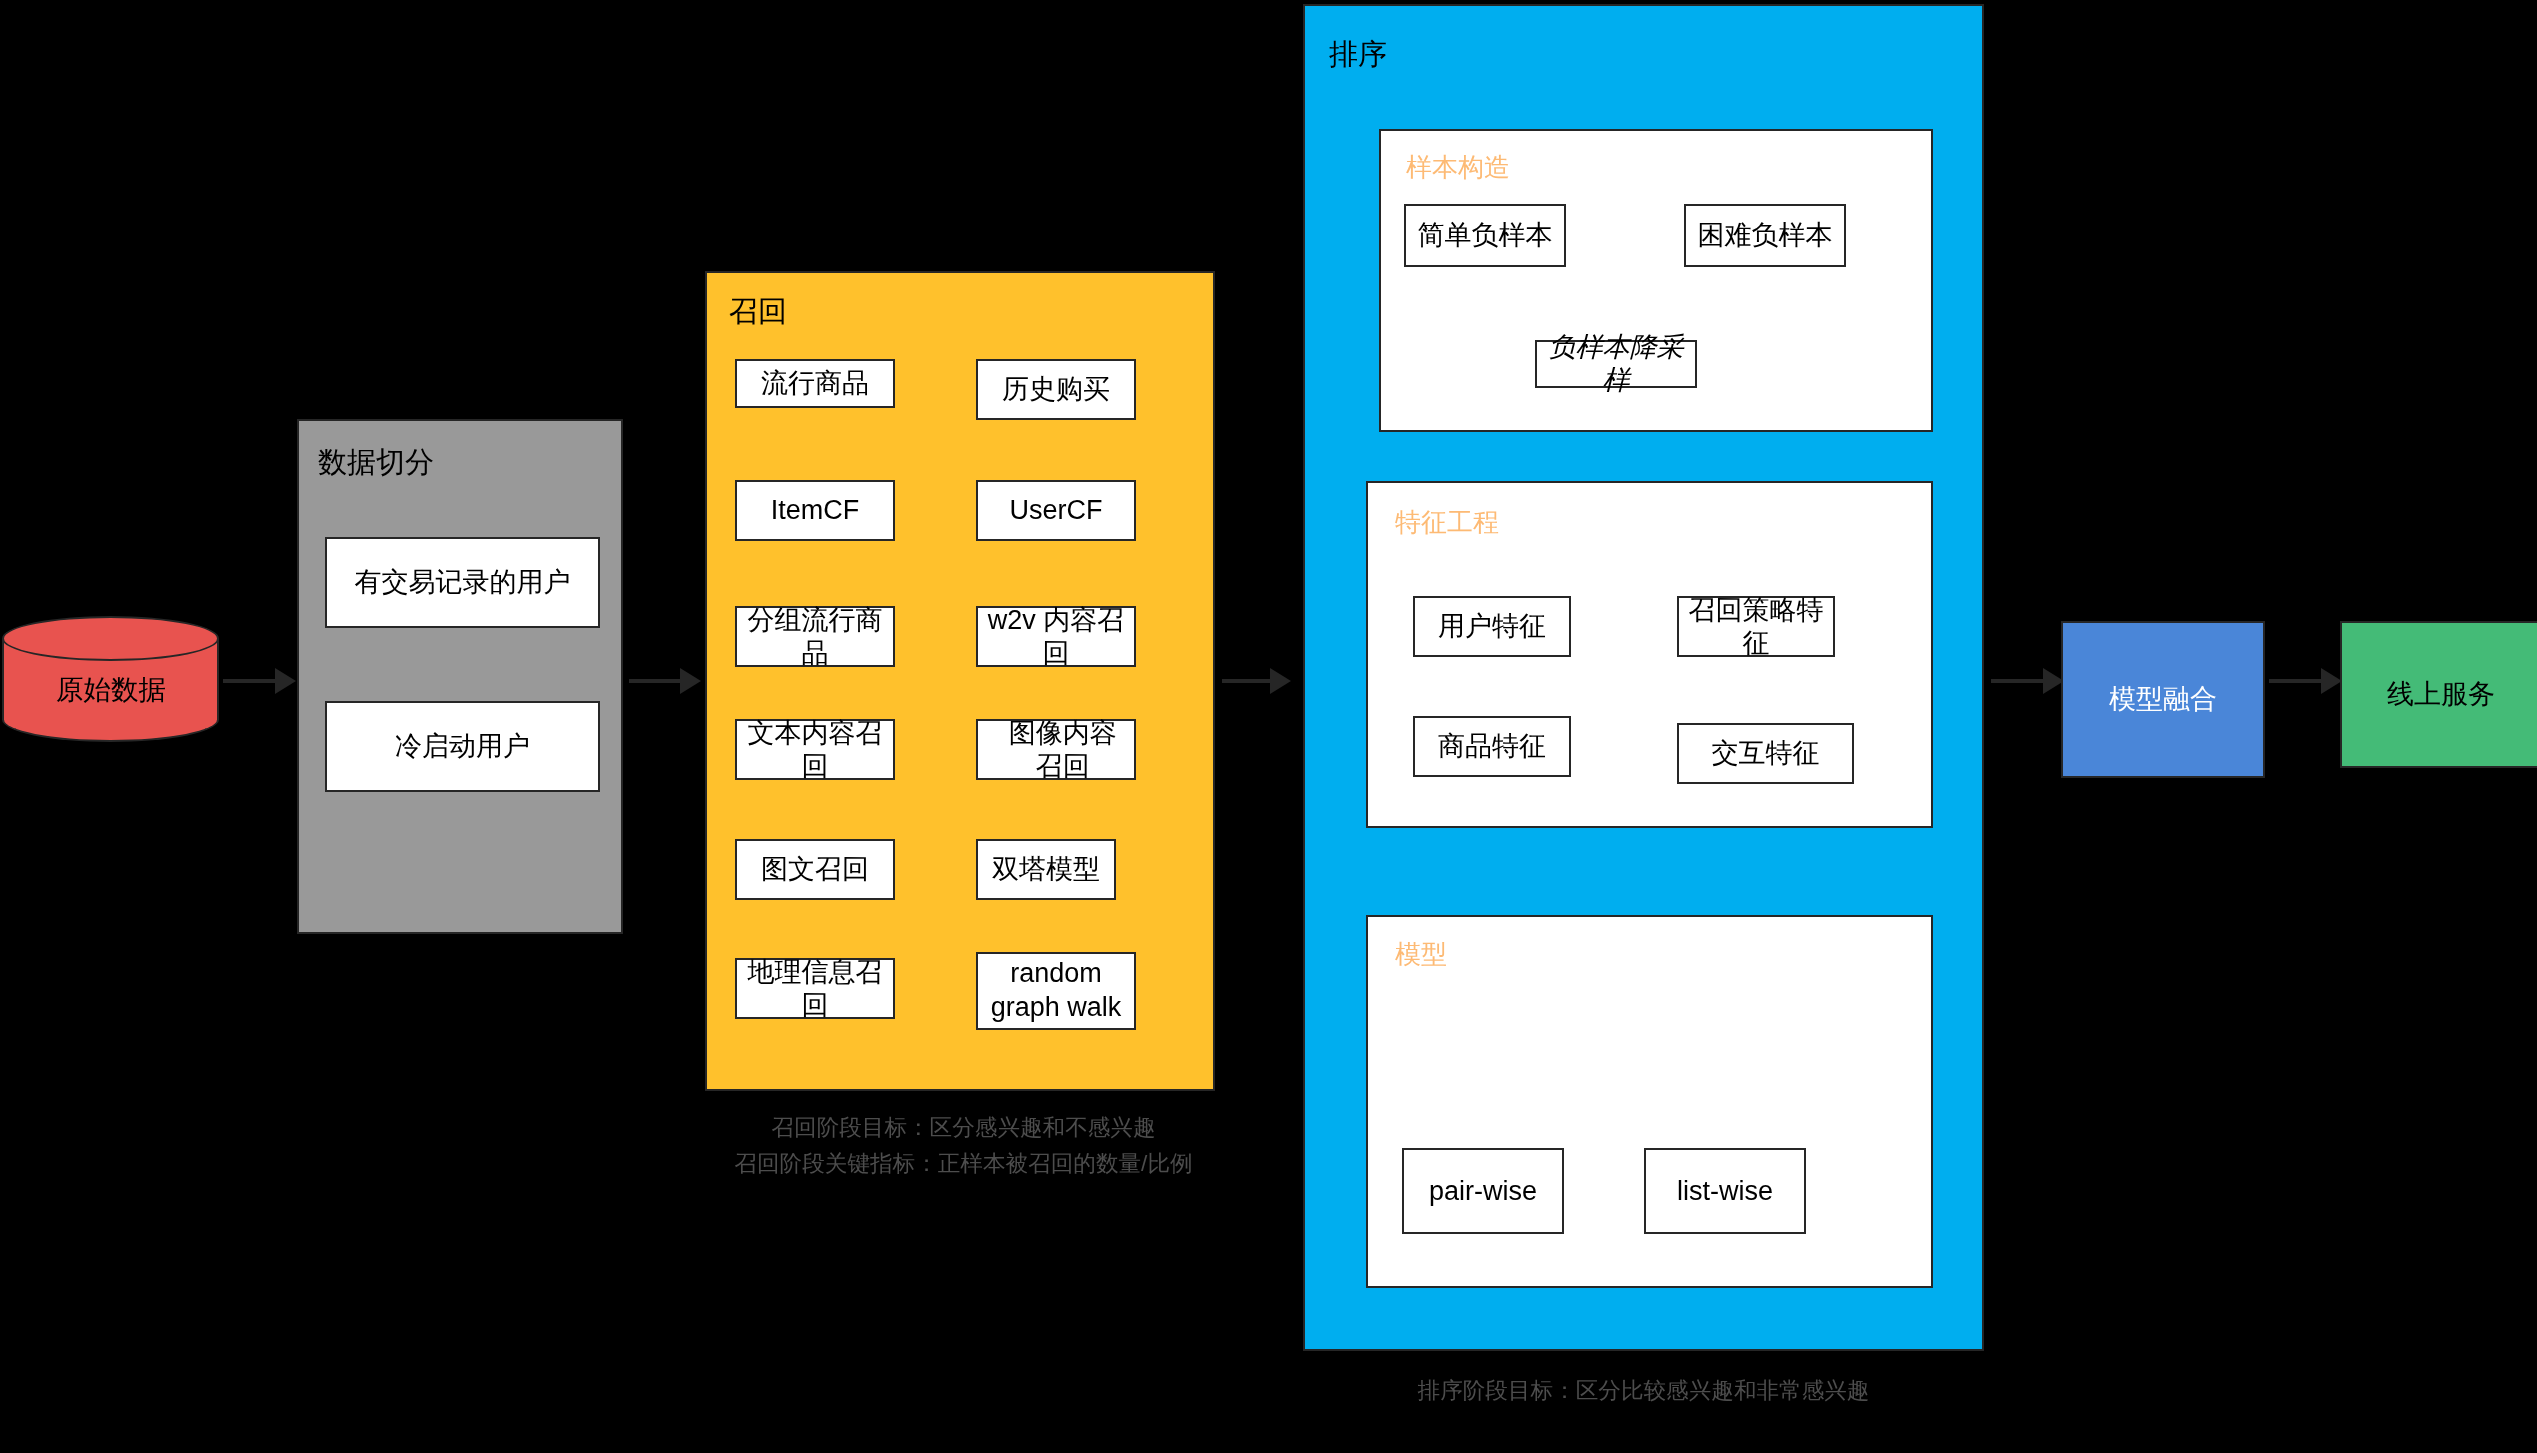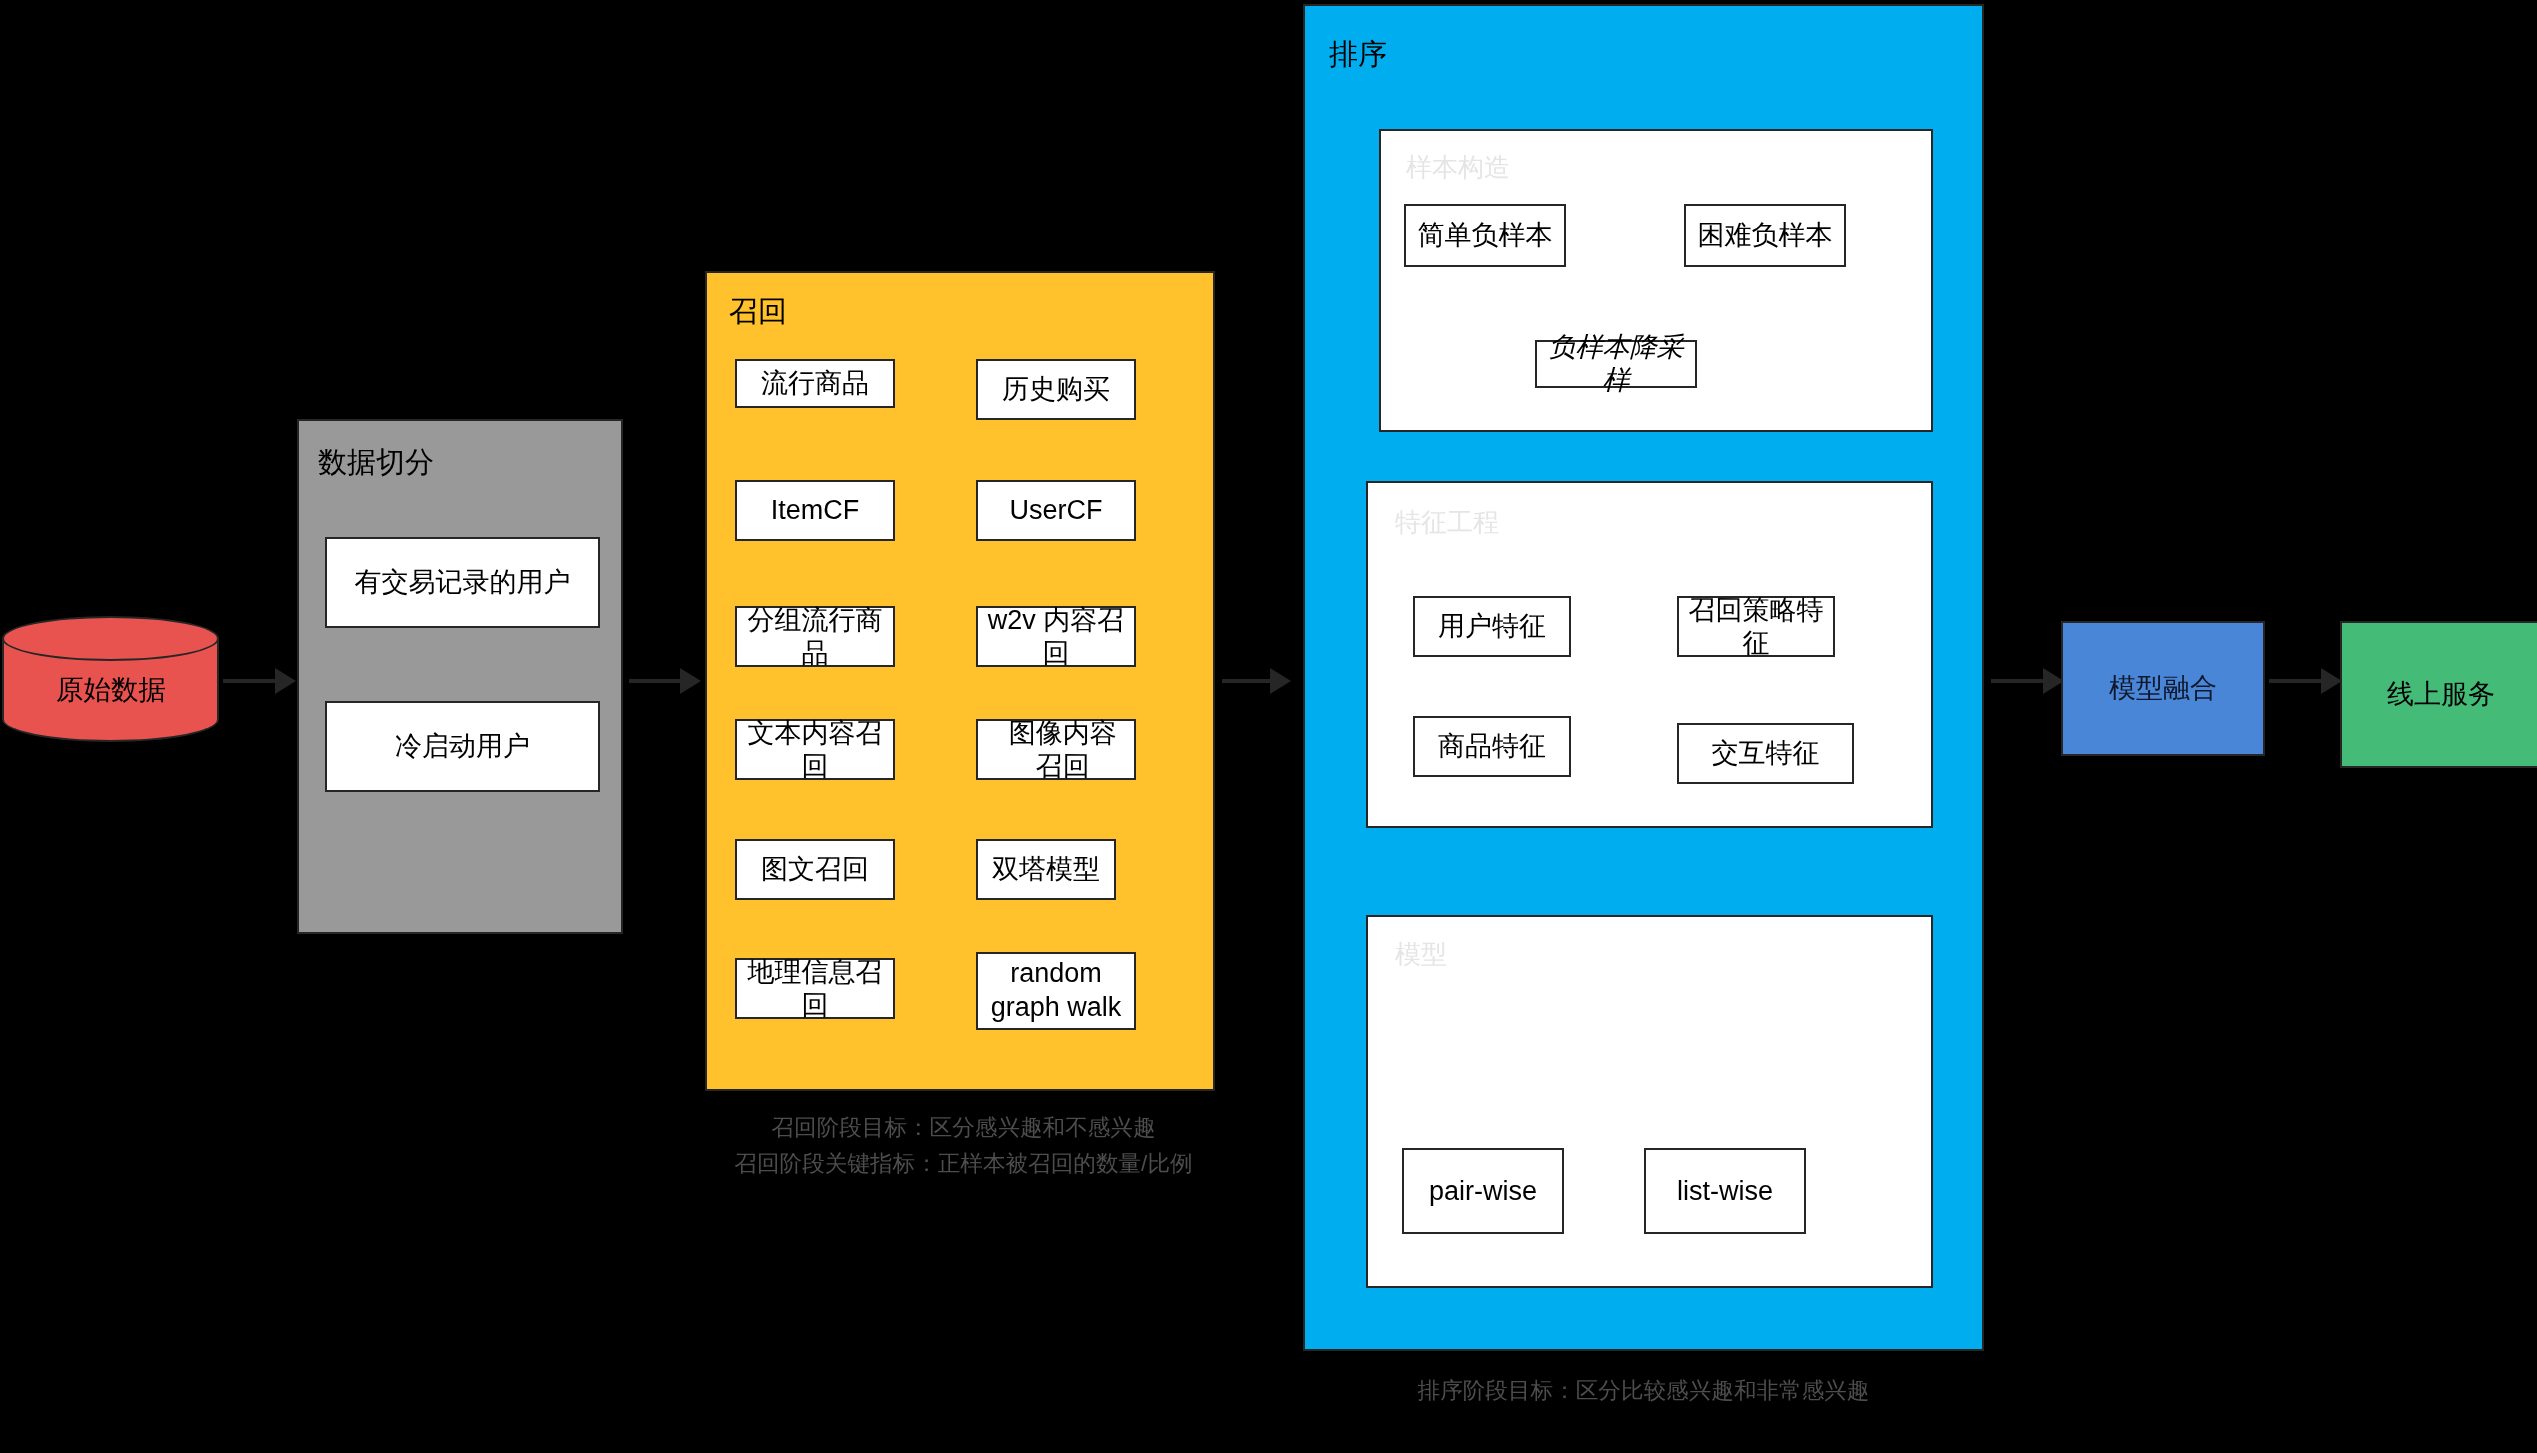--- a/index.html
+++ b/index.html
@@ -49,21 +49,21 @@
   .stage-orange { background: #ffc12c; }
   .stage-blue   { background: #00aeef; }
 
   
   .panel {
     background: #ffffff;
     border: 2.4px solid #262626;
   }
   .panel-title {
     position: absolute;
-    color: #e5e5e5;
+    color: #fdba74;
     font-size: 26px;
     line-height: 1;
     white-space: nowrap;
   }
 
   
   .cylinder {
     position: absolute;
   }
   .cyl-body {
@@ -197,21 +197,21 @@
   <div class="panel-title" style="left:1395px; top:941px;">模型</div>
 
   <div class="node white abs" style="left:1402px; top:1148px; width:162px; height:86px;">pair-wise</div>
   <div class="node white abs" style="left:1644px; top:1148px; width:162px; height:86px;">list-wise</div>
 
   <div class="caption" style="left:1320px; top:1375px; width:647px;">排序阶段目标：区分比较感兴趣和非常感兴趣</div>
 
   <div class="arrow-line abs" style="left:1991px; top:679px; width:53px;"></div>
   <div class="arrow-head abs" style="left:2043px; top:668px;"></div>
 
-  <div class="node blue-fill abs" style="left:2061px; top:621px; width:204px; height:135px; color:#0f172a;text-align:center;">模型融合</div>
+  <div class="node blue-fill abs" style="left:2061px; top:621px; width:204px; height:157px; color:#ffffff;text-align:center;">模型融合</div>
 
   <div class="arrow-line abs" style="left:2269px; top:679px; width:53px;"></div>
   <div class="arrow-head abs" style="left:2321px; top:668px;"></div>
 
   <div class="node green-fill abs" style="left:2340px; top:621px; width:202px; height:147px; color:#000000;">线上服务</div>
 
 </div>
 
 
 </body></html>

